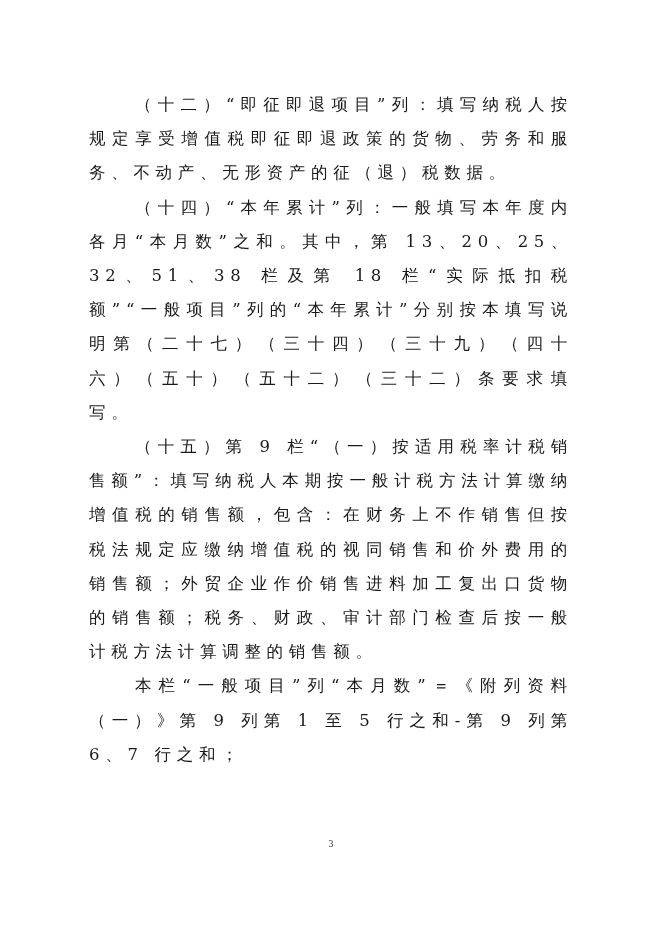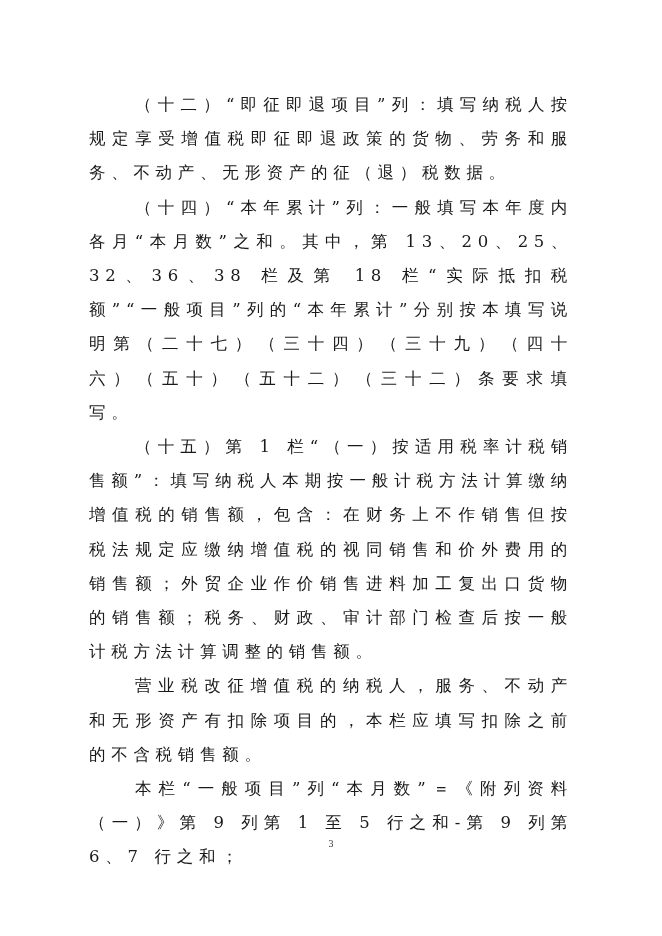--- a/index.html
+++ b/index.html
@@ -20,20 +20,19 @@
       text-align: center; font-size: 10px; color: #333;
       font-family: "Liberation Serif", serif;
     }
   </style>
 </head>
 <body>
 
 <div class="page">
   <div class="body-text">
     <p>（十二）“即征即退项目”列：填写纳税人按规定享受增值税即征即退政策的货物、劳务和服务、不动产、无形资产的征（退）税数据。</p>
-    <p>（十四）“本年累计”列：一般填写本年度内各月“本月数”之和。其中，第 13、20、25、32、36、38 栏及第 18 栏“实际抵扣税额”“一般项目”列的“本年累计”分别按本填写说明第（二十七）（三十四）（三十九）（四十六）（五十）（五十二）（三十二）条要求填写。</p>
-    <p>（十五）第 1 栏“（一）按适用税率计税销售额”：填写纳税人本期按一般计税方法计算缴纳增值税的销售额，包含：在财务上不作销售但按税法规定应缴纳增值税的视同销售和价外费用的销售额；外贸企业作价销售进料加工复出口货物的销售额；税务、财政、审计部门检查后按一般计税方法计算调整的销售额。</p>
-    <p>营业税改征增值税的纳税人，服务、不动产和无形资产有扣除项目的，本栏应填写扣除之前的不含税销售额。</p>
+    <p>（十四）“本年累计”列：一般填写本年度内各月“本月数”之和。其中，第 13、20、25、32、51、38 栏及第 18 栏“实际抵扣税额”“一般项目”列的“本年累计”分别按本填写说明第（二十七）（三十四）（三十九）（四十六）（五十）（五十二）（三十二）条要求填写。</p>
+    <p>（十五）第 9 栏“（一）按适用税率计税销售额”：填写纳税人本期按一般计税方法计算缴纳增值税的销售额，包含：在财务上不作销售但按税法规定应缴纳增值税的视同销售和价外费用的销售额；外贸企业作价销售进料加工复出口货物的销售额；税务、财政、审计部门检查后按一般计税方法计算调整的销售额。</p>
     <p>本栏“一般项目”列“本月数”＝《附列资料（一）》第 9 列第 1 至 5 行之和-第 9 列第 6、7 行之和；</p>
 
   </div>
   <div class="page-number">3</div>
 </div>
 
 </body></html>

